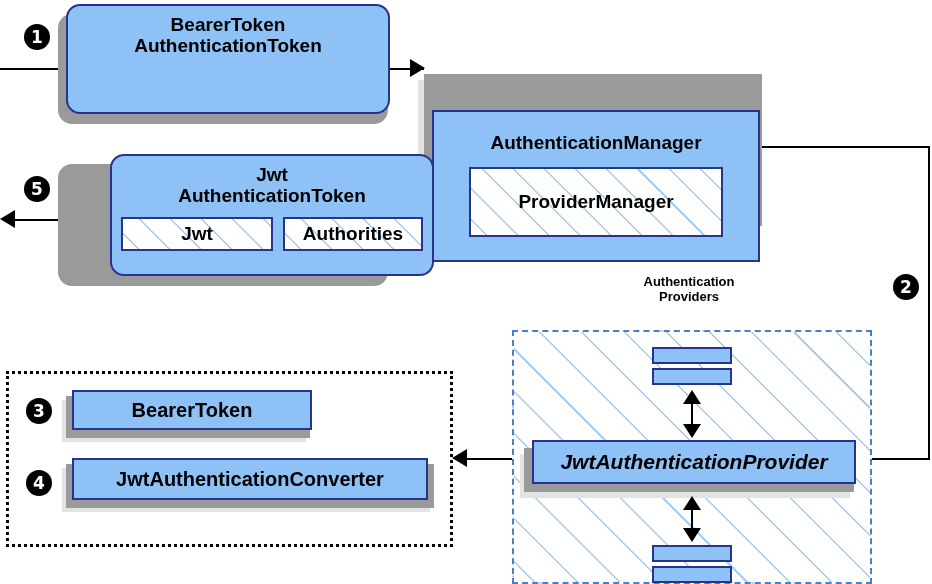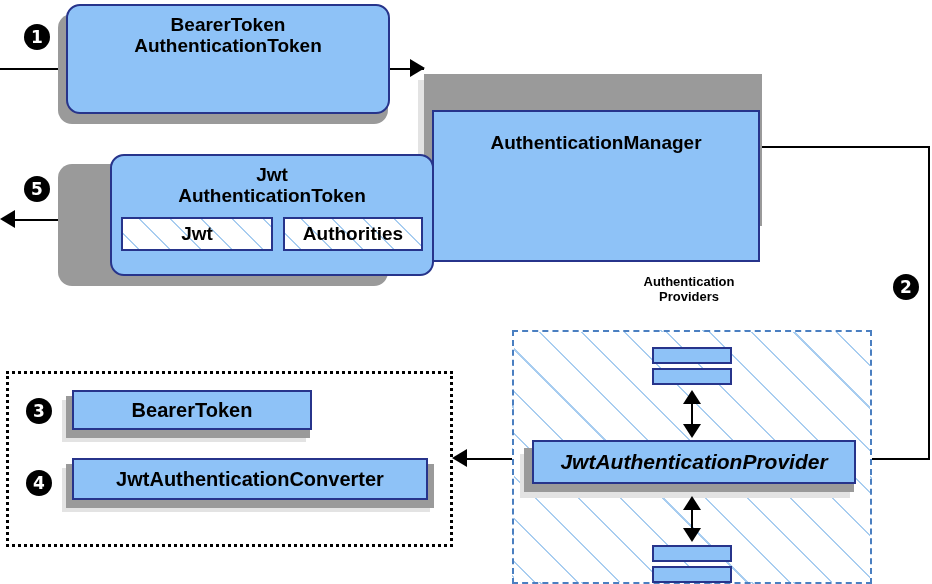--- a/index.html
+++ b/index.html
@@ -195,20 +195,21 @@
       <span>BearerToken</span><br>
       <span>AuthenticationToken</span>
     </div>
   </div>
   <div class="badge" style="left:24px; top:24px;">1</div>
 
   <div class="shadow-light" style="left:418px; top:80px; width:338px; height:152px;"></div>
   <div class="shadow-dark" style="left:424px; top:74px; width:338px; height:152px;"></div>
   <div class="node" style="left:432px; top:66px; width:328px; height:152px;margin-top:44px;">
     <div class="node-title" style="font-size:19px; margin-top:20px;">AuthenticationManager</div>
+    <div class="hatch-white" style="width:254px; height:70px; margin-top:14px; font-size:19px;">ProviderManager</div>
   </div>
 
   <div class="shadow-dark" style="left:58px; top:164px; width:330px; height:122px; border-radius:14px;"></div>
   <div class="node rounded" style="left:66px; top:154px; width:324px; height:122px;margin-left:44px;">
     <div class="node-title" style="font-size:19px; margin-top:8px;">
       <span>Jwt</span><br>
       <span>AuthenticationToken</span>
     </div>
     <div style="display:flex; gap:10px; margin-top:10px;">
       <div class="hatch-white" style="width:152px; height:34px; font-size:19px;">Jwt</div>

